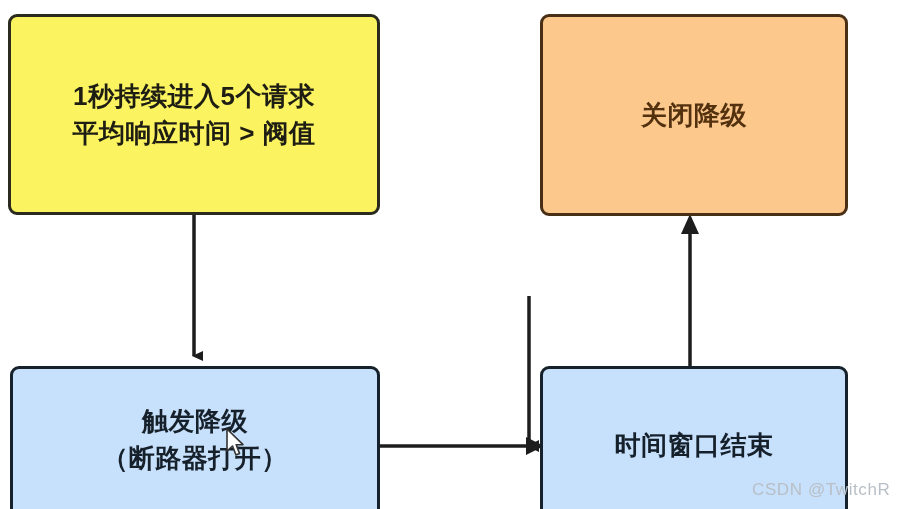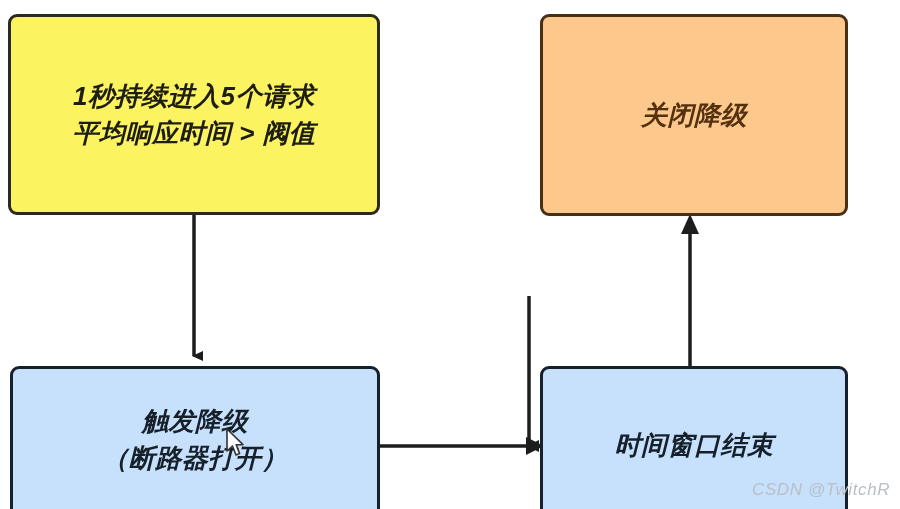--- a/index.html
+++ b/index.html
@@ -9,21 +9,20 @@
   }
   body {
     font-family: "Liberation Sans", "DejaVu Sans", sans-serif;
   }
   #canvas {
     position: relative;
     width: 900px;
     height: 509px;
     background: #ffffff;
     overflow: hidden;
-    font-style: italic;
   }
   .node {
     position: absolute;
     box-sizing: border-box;
     border-radius: 9px;
     display: flex;
     align-items: center;
     justify-content: center;
     text-align: center;
     line-height: 1.42;

